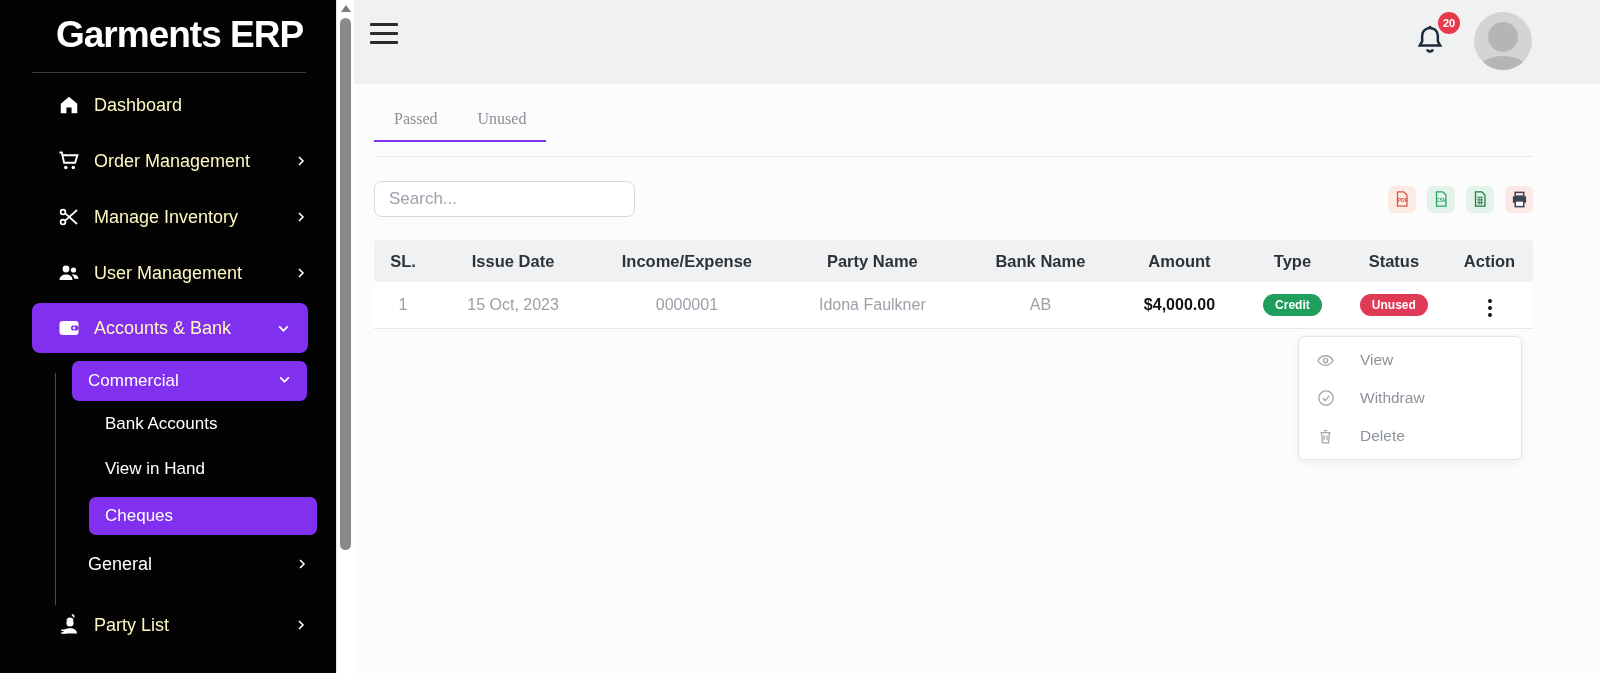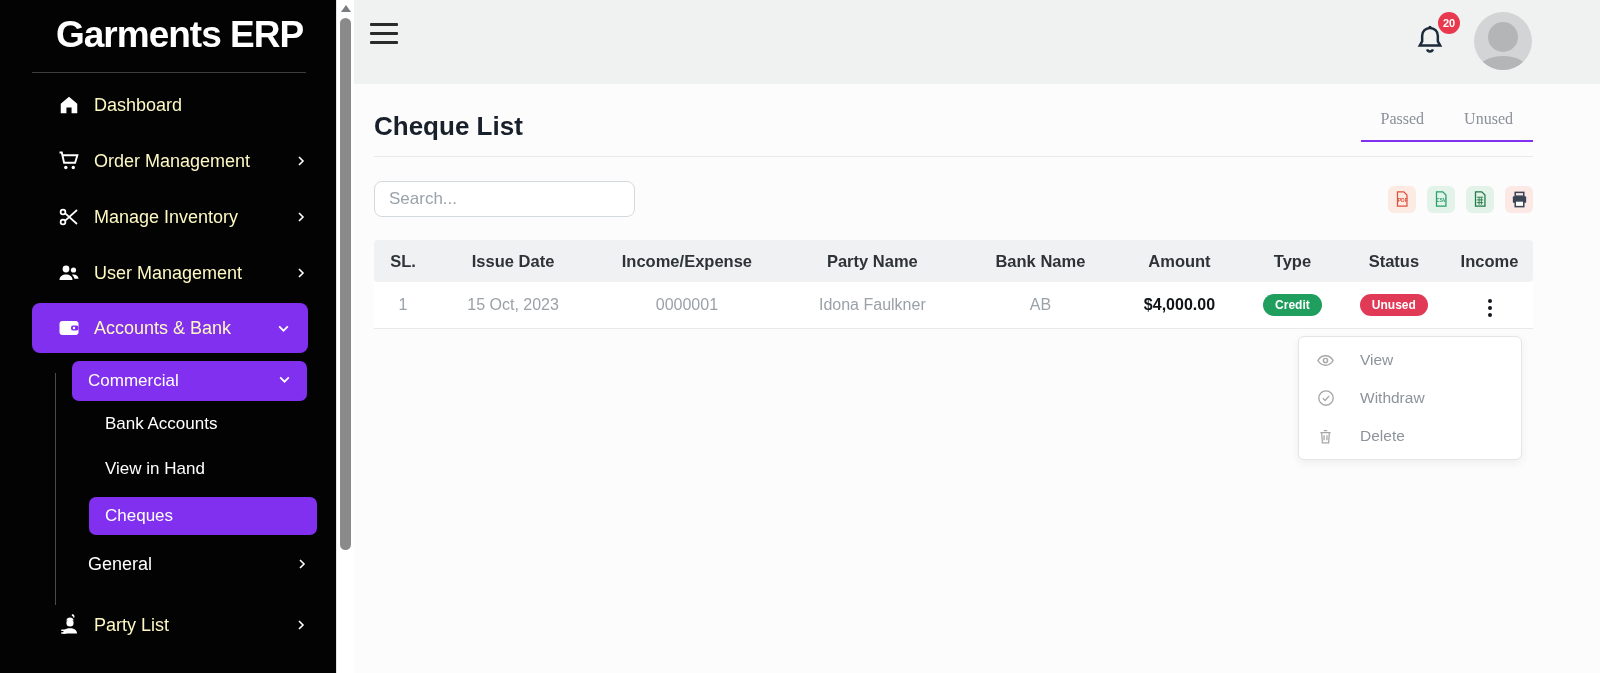--- a/index.html
+++ b/index.html
@@ -235,21 +235,20 @@
     </div>
     <div class="avatar">
       <span class="head"></span>
       <span class="shoulders"></span>
     </div>
   </header>
 
   <main class="content">
 
     <div class="title-row">
-      <h1 class="page-title">Cheque List</h1>
       <div class="tabs">
         <span class="tab">Passed</span>
         <span class="tab">Unused</span>
       </div>
     </div>
     <hr class="title-divider">
 
     <div class="toolbar">
       <input class="search-input" type="text" placeholder="Search..." style="">
       <div class="export-group">
@@ -285,21 +284,21 @@
       <thead>
         <tr>
           <th style="width:5%">SL.</th>
           <th style="width:14%">Issue Date</th>
           <th style="width:16%">Income/Expense</th>
           <th style="width:16%">Party Name</th>
           <th style="width:13%">Bank Name</th>
           <th style="width:11%">Amount</th>
           <th style="width:8.5%">Type</th>
           <th style="width:9%">Status</th>
-          <th style="width:7.5%">Income</th>
+          <th style="width:7.5%">Action</th>
         </tr>
       </thead>
       <tbody>
         <tr>
           <td>1</td>
           <td>15 Oct, 2023</td>
           <td>0000001</td>
           <td>Idona Faulkner</td>
           <td>AB</td>
           <td class="amount">$4,000.00</td>

